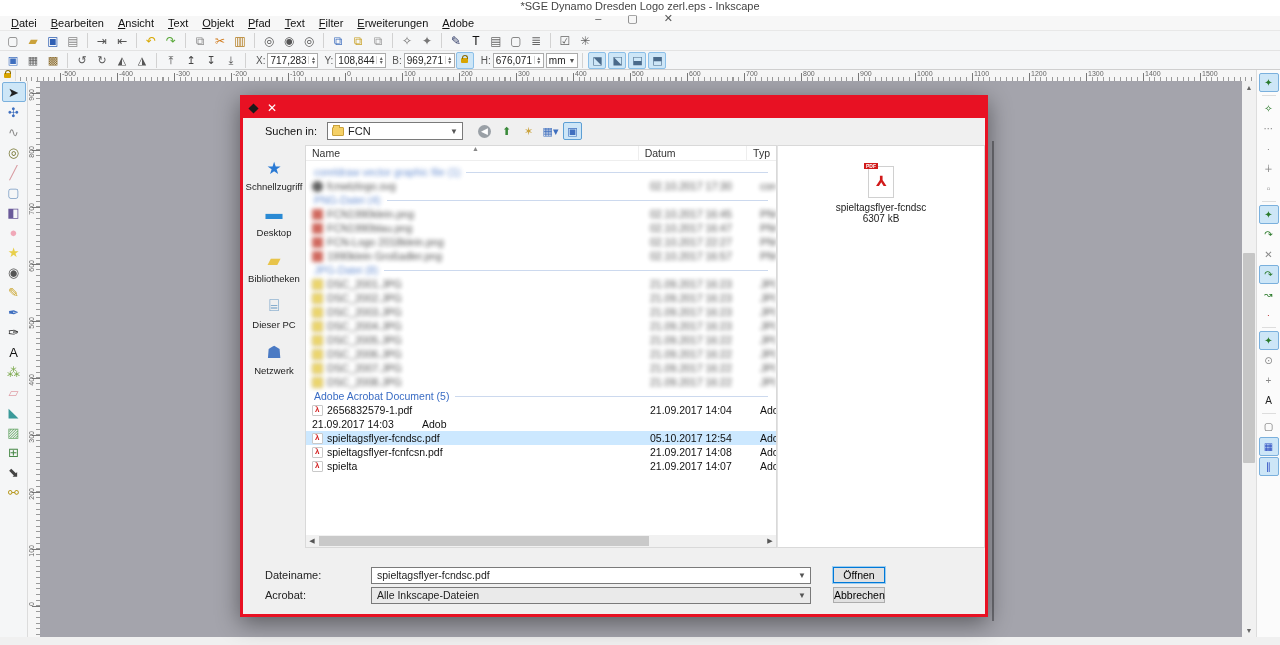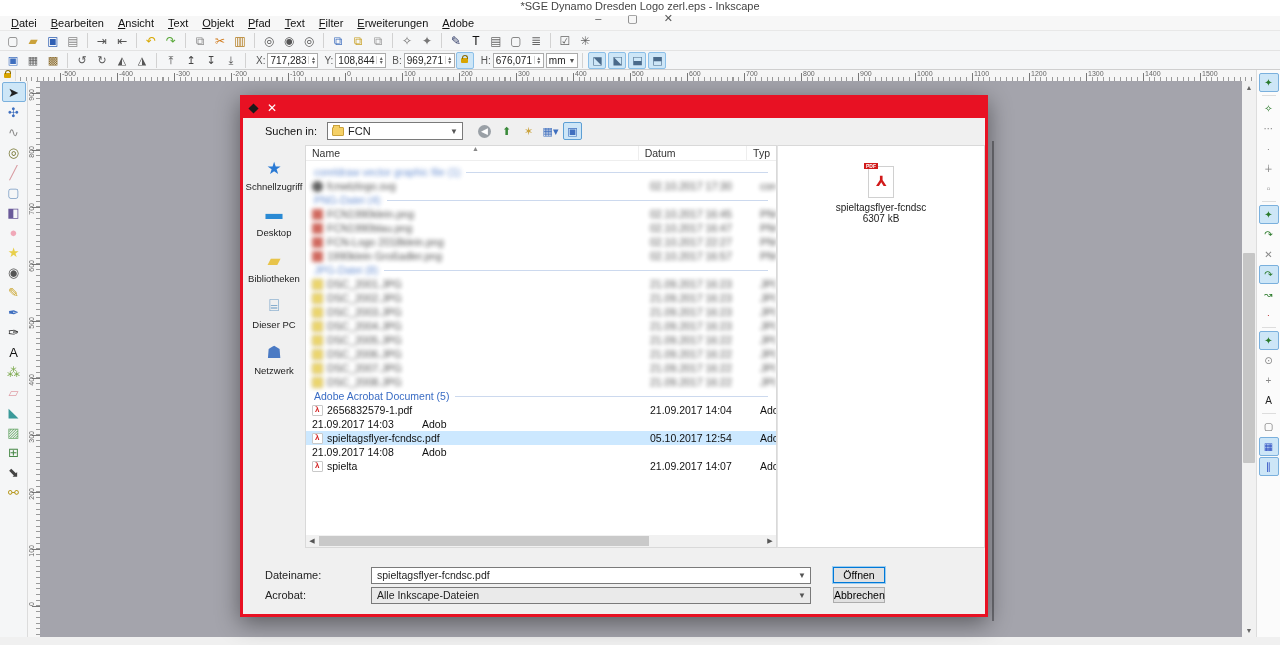--- a/index.html
+++ b/index.html
@@ -526,20 +526,24 @@
             </div>
             <div class="frow selected">
               <div class="fcell-name">
                 <div class="fic pdf"></div>
                 <span>spieltagsflyer-fcndsc.pdf</span>
               </div>
               <div class="fcell-datum">05.10.2017 12:54</div>
               <div class="fcell-typ">Adob</div>
             </div>
             <div class="frow">
+              <div class="fcell-name">
+                <div class="fic pdf"></div>
+                <span>spieltagsflyer-fcnfcsn.pdf</span>
+              </div>
               <div class="fcell-datum">21.09.2017 14:08</div>
               <div class="fcell-typ">Adob</div>
             </div>
             <div class="frow">
               <div class="fcell-name">
                 <div class="fic pdf"></div>
                 <span>spielta</span>
               </div>
               <div class="fcell-datum">21.09.2017 14:07</div>
               <div class="fcell-typ">Adob</div>

